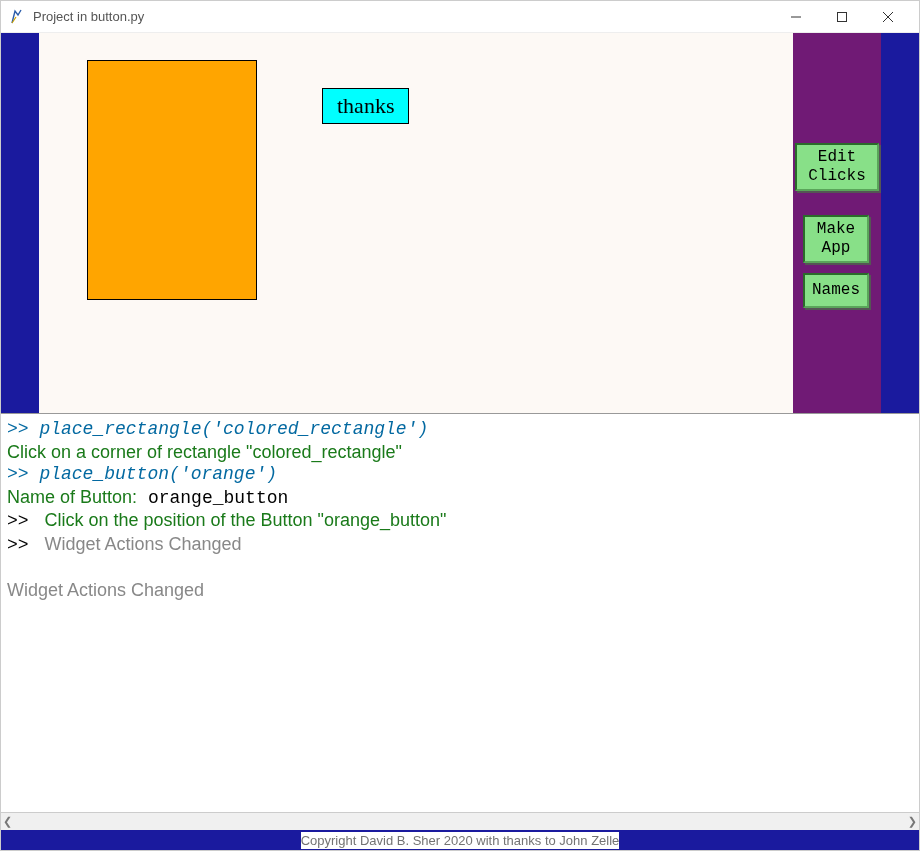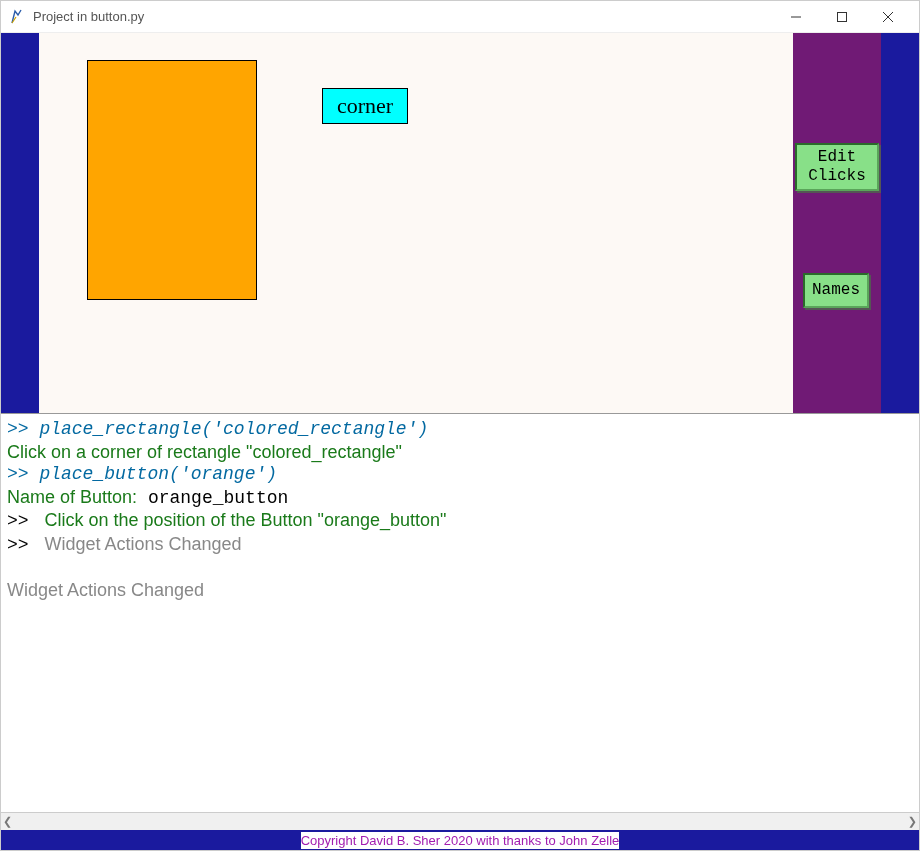--- a/index.html
+++ b/index.html
@@ -167,21 +167,21 @@
     background: #1a1a9e;
     display: flex;
     justify-content: center;
     align-items: center;
     flex-shrink: 0;
   }
   .footer-text {
     background: #fff;
     padding: 1px 0;
     font-size: 13px;
-    color: #a21caf;
+    color: #737373;
   }
 </style>
 </head>
 <body>
 
 <div class="window">
 
   <div class="titlebar">
     <span class="app-icon">
       <svg width="16" height="16" viewBox="0 0 16 16">
@@ -210,26 +210,28 @@
     </div>
   </div>
 
   <div class="outer-frame">
 
     <div class="upper-area">
       <div class="blue-left"></div>
 
       <div class="canvas-area">
         <div class="orange-rect"></div>
-        <div class="orange-btn">corner</div>
+        <div class="orange-btn">thanks</div>
       </div>
 
       <div class="sidebar">
         <div class="side-btn b1" style="white-space:pre-line;">Edit
 Clicks</div>
+        <div class="side-btn b2" style="white-space:pre-line;">Make
+App</div>
         <div class="side-btn b3">Names</div>
       </div>
 
       <div class="blue-right"></div>
     </div>
 
     <div class="console-wrap">
       <div class="console" id="console">
           <div class="ln mono">&gt;&gt; place_rectangle('colored_rectangle')</div>
           <div class="ln green">Click on a corner of rectangle "colored_rectangle"</div>

